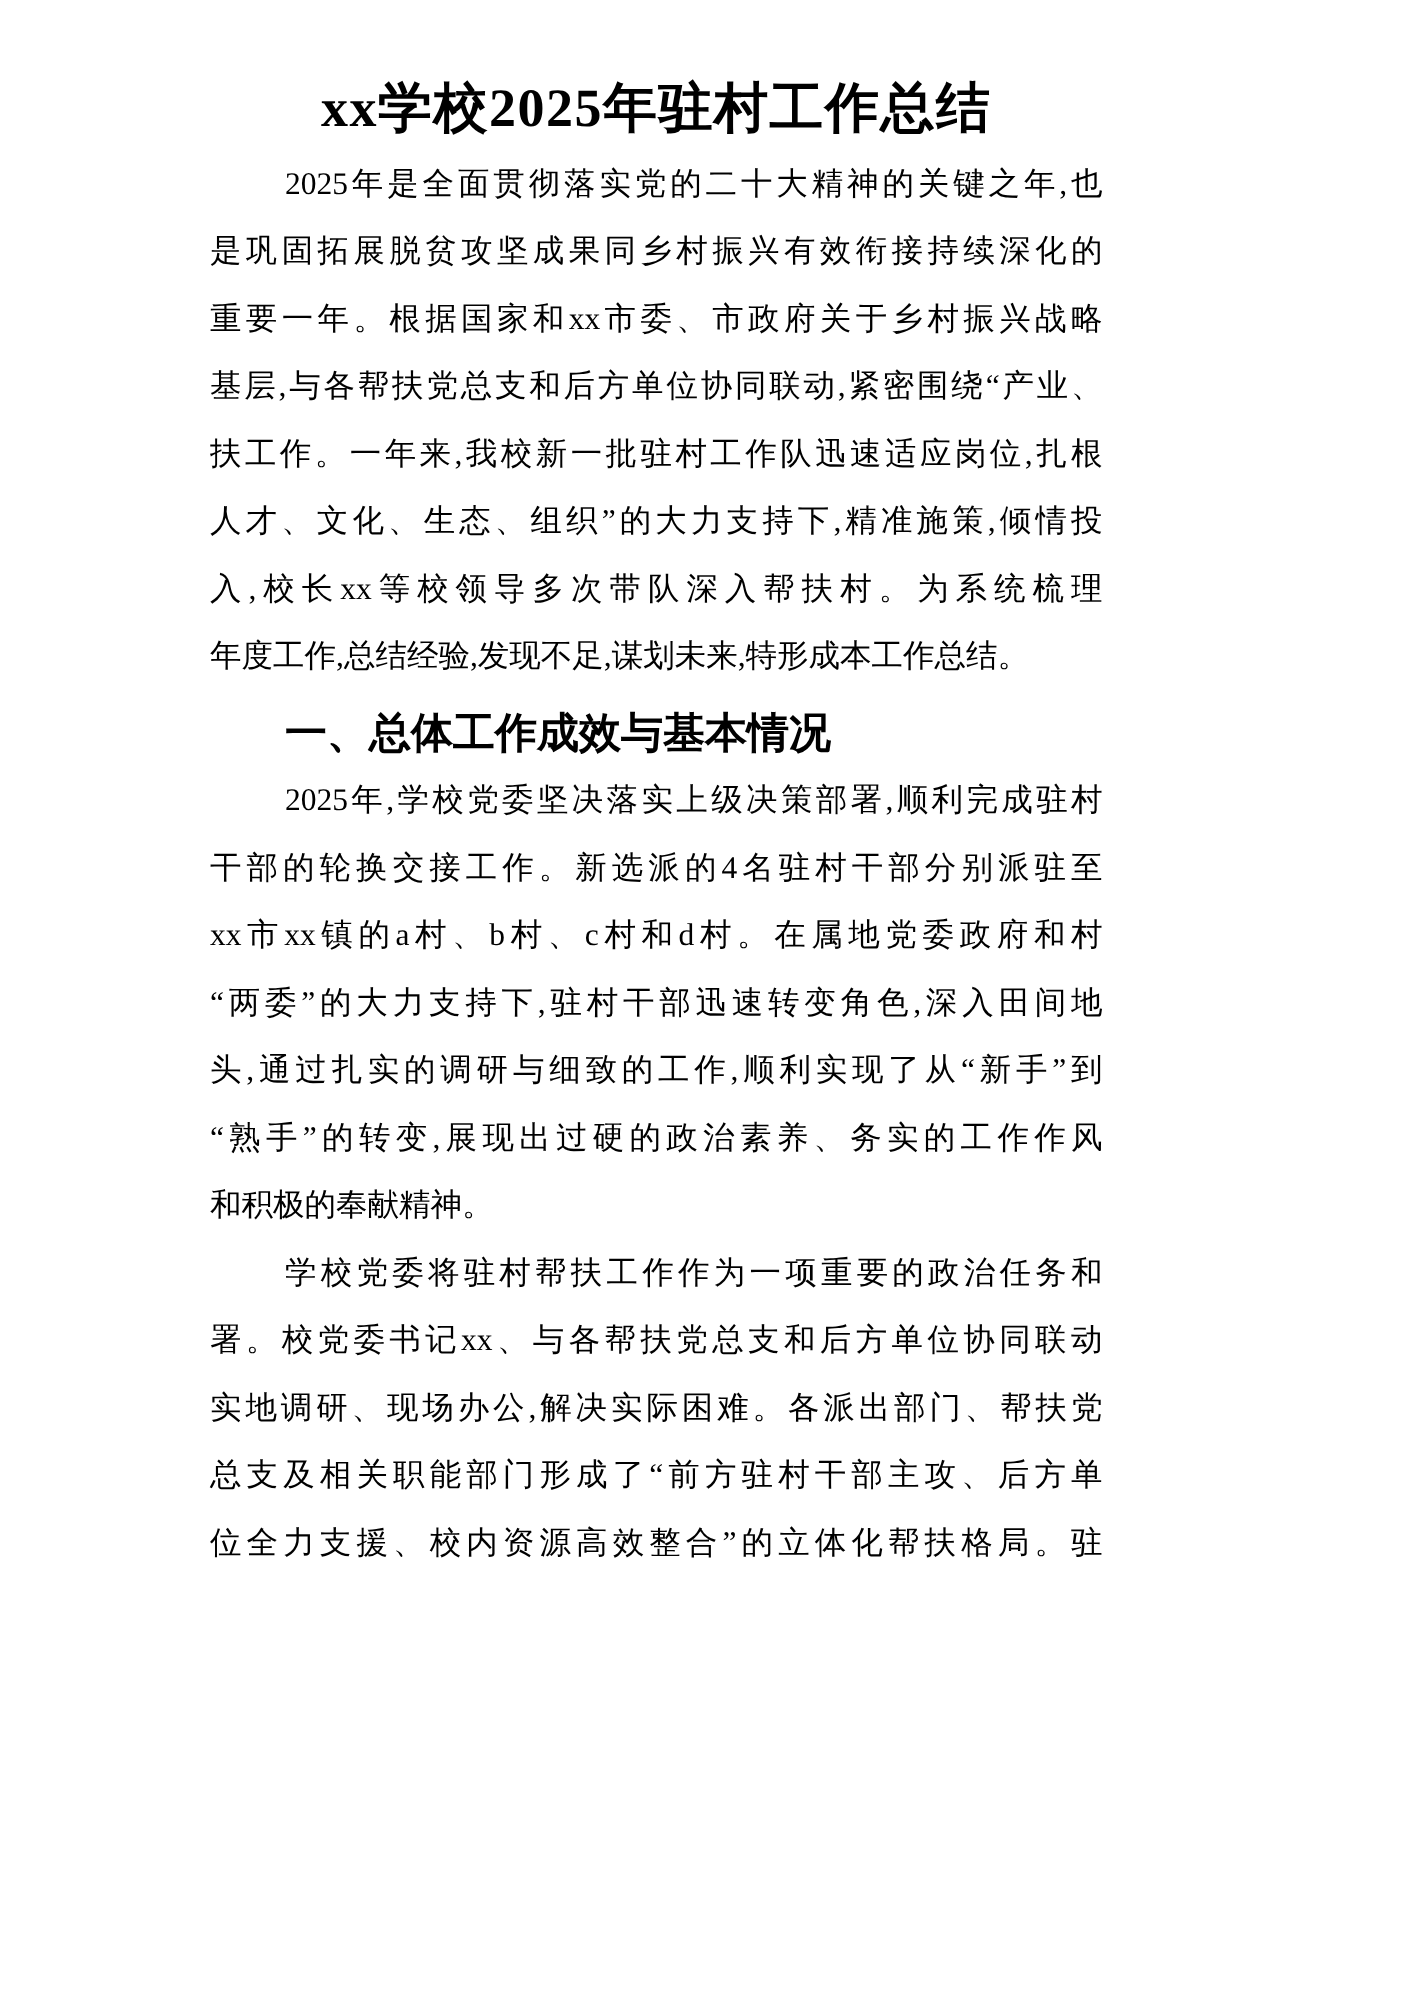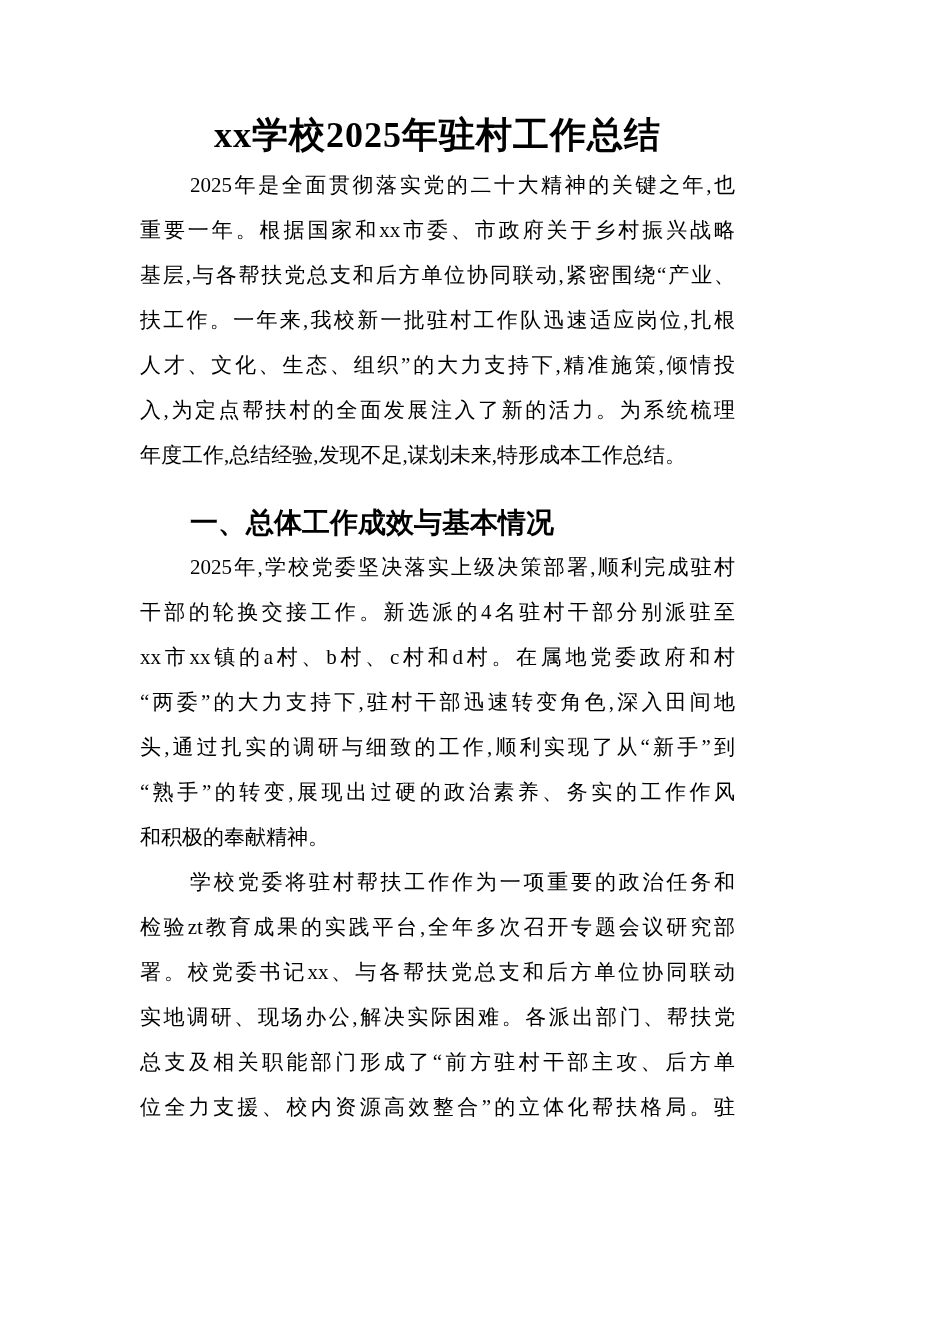--- a/index.html
+++ b/index.html
@@ -6,21 +6,21 @@
     margin: 0;
     padding: 0;
     background: #ffffff;
   }
   .page {
     position: relative;
     width: 880px;
     height: 1344px;
     background: #ffffff;
     box-sizing: border-box;
-    padding: 107px 145px 0 140px;
+    padding: 44px 145px 0 140px;
     overflow: hidden;
     color: #000000;
     font-family: "Liberation Serif", "DejaVu Serif", serif;
   }
   .doc-title {
     font-size: 36px;
     font-weight: bold;
     line-height: 56px;
     text-align: center;
     white-space: nowrap;
@@ -39,47 +39,47 @@
     padding-left: 50px; 
   }
   .line.lastline {
     text-align: center;
     text-align-last: left;
   }
   .heading {
     font-size: 28px;
     font-weight: bold;
     line-height: 45px;
-    margin-top: 22px;
+    margin-top: 6px;
     padding-left: 50px;
     white-space: nowrap;
     font-family: "Liberation Sans", "DejaVu Sans", sans-serif;
   }
 </style>
 </head>
 <body>
 
 <div class="page">
   <div class="doc-title">xx学校2025年驻村工作总结</div>
   <div>
       <div class="line first">2025年是全面贯彻落实党的二十大精神的关键之年,也</div>
+      <div class="line">是巩固拓展脱贫攻坚成果同乡村振兴有效衔接持续深化的</div>
       <div class="line">重要一年。根据国家和xx市委、市政府关于乡村振兴战略</div>
       <div class="line">基层,与各帮扶党总支和后方单位协同联动,紧密围绕“产业、</div>
       <div class="line">扶工作。一年来,我校新一批驻村工作队迅速适应岗位,扎根</div>
       <div class="line">人才、文化、生态、组织”的大力支持下,精准施策,倾情投</div>
-      <div class="line">入,为定点帮扶村的全面发展注入了新的活力。为系统梳理</div>
+      <div class="line">入,校长xx等校领导多次带队深入帮扶村。为系统梳理</div>
       <div class="line lastline">年度工作,总结经验,发现不足,谋划未来,特形成本工作总结。</div>
       <div class="heading">一、总体工作成效与基本情况</div>
       <div class="line first">2025年,学校党委坚决落实上级决策部署,顺利完成驻村</div>
       <div class="line">干部的轮换交接工作。新选派的4名驻村干部分别派驻至</div>
       <div class="line">xx市xx镇的a村、b村、c村和d村。在属地党委政府和村</div>
       <div class="line">“两委”的大力支持下,驻村干部迅速转变角色,深入田间地</div>
       <div class="line">头,通过扎实的调研与细致的工作,顺利实现了从“新手”到</div>
       <div class="line">“熟手”的转变,展现出过硬的政治素养、务实的工作作风</div>
       <div class="line lastline">和积极的奉献精神。</div>
       <div class="line first">学校党委将驻村帮扶工作作为一项重要的政治任务和</div>
-      <div class="line">检验zt教育成果的实践平台,全年多次召开专题会议研究部</div>
       <div class="line">署。校党委书记xx、与各帮扶党总支和后方单位协同联动</div>
       <div class="line">实地调研、现场办公,解决实际困难。各派出部门、帮扶党</div>
       <div class="line">总支及相关职能部门形成了“前方驻村干部主攻、后方单</div>
       <div class="line">位全力支援、校内资源高效整合”的立体化帮扶格局。驻</div>
     </div>
 </div>
 
 </body></html>

